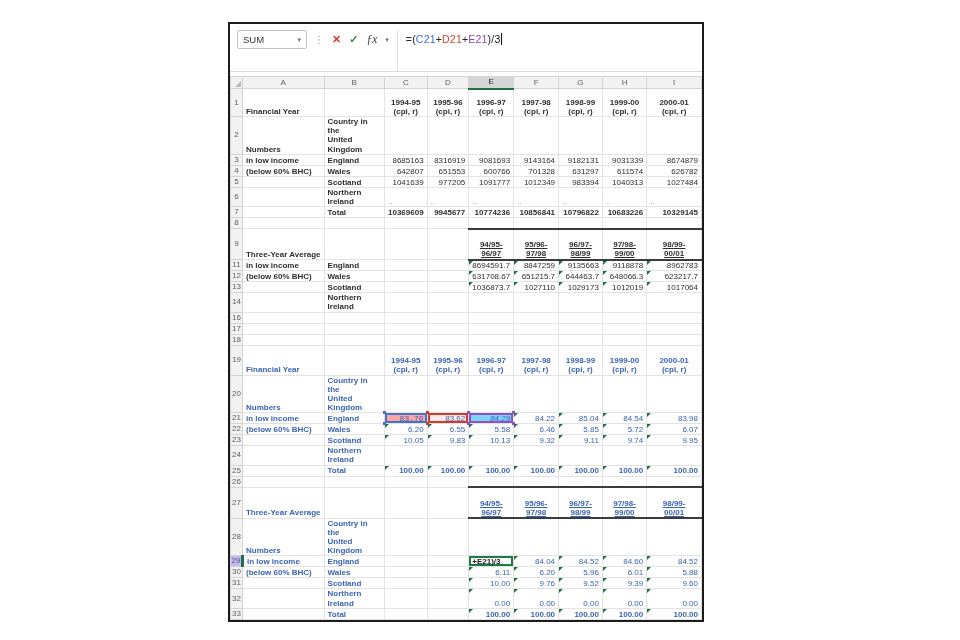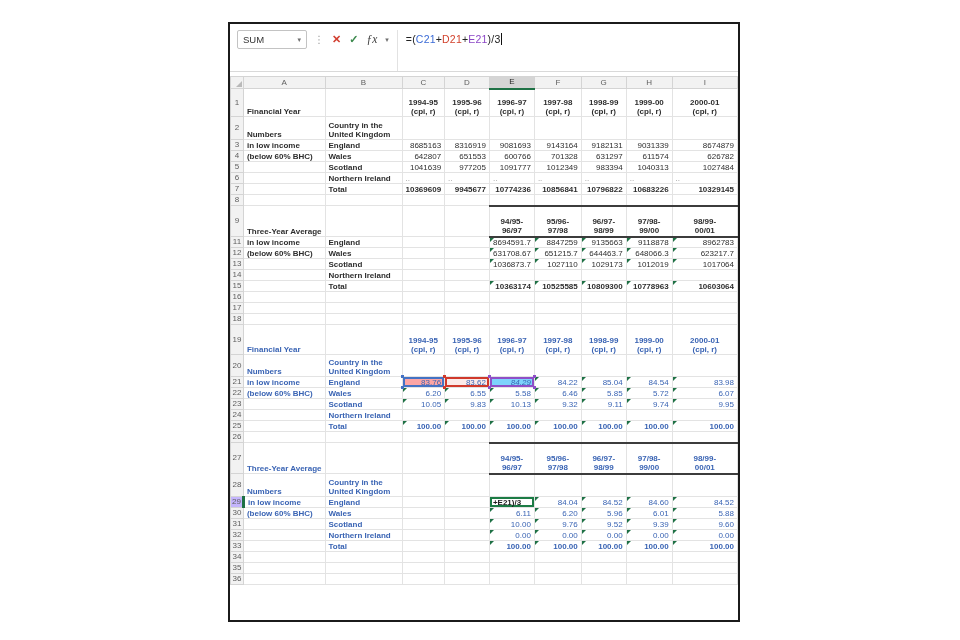--- a/index.html
+++ b/index.html
@@ -1,17 +1,17 @@
 <!DOCTYPE html>
 <html><head>
 <meta charset="utf-8">
 <style>
   html,body{margin:0;padding:0;background:#ffffff;width:960px;height:640px;
     font-family:"Liberation Sans",sans-serif;-webkit-font-smoothing:antialiased;}
-  .frame{position:absolute;left:228px;top:22px;width:512px;height:600px;
+  .frame{position:absolute;left:228px;top:22px;width:476px;height:600px;
     border:2px solid #1b1b1b;background:#fff;box-sizing:border-box;overflow:hidden;}
 
   
   .topbar{display:flex;align-items:flex-start;height:48px;border-bottom:1px solid #d9d9d9;
     padding:6px 0 0 7px;box-sizing:border-box;background:#fff;}
   .namebox{display:flex;justify-content:space-between;align-items:center;width:70px;height:19px;
     border:1px solid #c3c3c3;border-radius:2px;padding:0 5px;font-size:9.5px;color:#333;box-sizing:border-box;}
   .chev{font-size:7px;color:#707070;line-height:1;}
   .fbar-icons{display:flex;align-items:center;height:19px;gap:8px;margin:0 8px 0 7px;}
   .vdots{color:#9a9a9a;font-size:10px;line-height:1;}
@@ -36,26 +36,26 @@
     position:relative;line-height:1.15;white-space:nowrap;box-sizing:border-box;}
   .sheet tr{height:11px;}
   td.num{text-align:right;}
   td.ctr{text-align:center;}
   td.cA,td.cB{font-weight:bold;}
   td.cB{white-space:pre-line;}
   td.wrap{white-space:pre-line;}
   td.ovf{overflow:visible;white-space:nowrap;z-index:2;}
   tr.blue td{color:#3a64b4;}
   tr.vb td{font-weight:bold;}
-  td.tb{border-top:2px solid #3c3c3c;border-bottom:2px solid #3c3c3c;}
+  td.tb{border-top:2px solid #3c3c3c;border-bottom:2px solid #3c3c3c;text-decoration:underline;}
   td.dotcell{text-align:left;color:#8f8f8f;}
   td.flag::before{content:"";position:absolute;top:0;left:0;width:0;height:0;
     border-top:4px solid #1e7145;border-right:4px solid transparent;z-index:3;}
   td.sel{overflow:visible;}
-  td.sel-blue{background:#fca5a5;box-shadow:inset 0 0 0 2px #4472c4;}
+  td.sel-blue{background:#fca5a5;box-shadow:inset 0 0 0 2px #4472c4;font-family:Liberation Mono, monospace;}
   td.sel-red{background:#fbeae8;box-shadow:inset 0 0 0 2px #d0392b;}
   td.sel-purple{background:#7dd3fc;box-shadow:inset 0 0 0 2px #8e4fc8;font-style:italic;}
   .h{position:absolute;width:3px;height:3px;z-index:4;}
   .h.tl{top:-2px;left:-2px}.h.tr{top:-2px;right:-2px}.h.bl{bottom:-2px;left:-2px}.h.br{bottom:-2px;right:-2px}
   td.sel-blue .h{background:#4472c4}
   td.sel-red .h{background:#d0392b}
   td.sel-purple .h{background:#8e4fc8}
   td.edit{box-shadow:inset 0 0 0 2px #1c7c45;text-align:left;font-weight:normal;}
   tr.blue td.edit{color:#1d1d1d;font-weight:bold;}
 </style>
@@ -271,32 +271,20 @@
           <td class="cA"></td>
           <td class="cB">Northern Ireland</td>
           <td class="cC num"></td>
           <td class="cD num"></td>
           <td class="cE num"></td>
           <td class="cF num"></td>
           <td class="cG num"></td>
           <td class="cH num"></td>
           <td class="cI num"></td>
         </tr>
-        <tr class="vb">
-          <th>15</th>
-          <td class="cA"></td>
-          <td class="cB">Total</td>
-          <td class="cC num"></td>
-          <td class="cD num"></td>
-          <td class="cE num flag">10363174</td>
-          <td class="cF num flag">10525585</td>
-          <td class="cG num flag">10809300</td>
-          <td class="cH num flag">10778963</td>
-          <td class="cI num flag">10603064</td>
-        </tr>
         <tr class="">
           <th>16</th>
           <td class="cA"></td>
           <td class="cB"></td>
           <td class="cC num"></td>
           <td class="cD num"></td>
           <td class="cE num"></td>
           <td class="cF num"></td>
           <td class="cG num"></td>
           <td class="cH num"></td>

